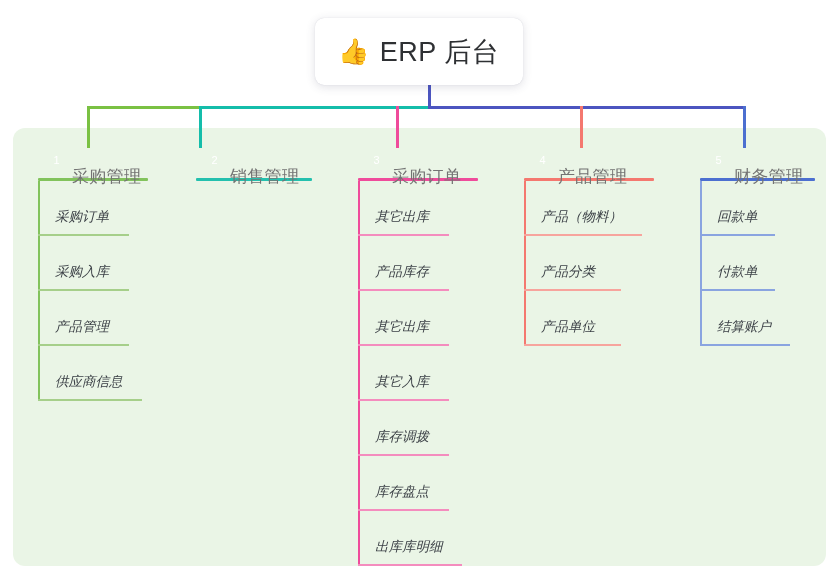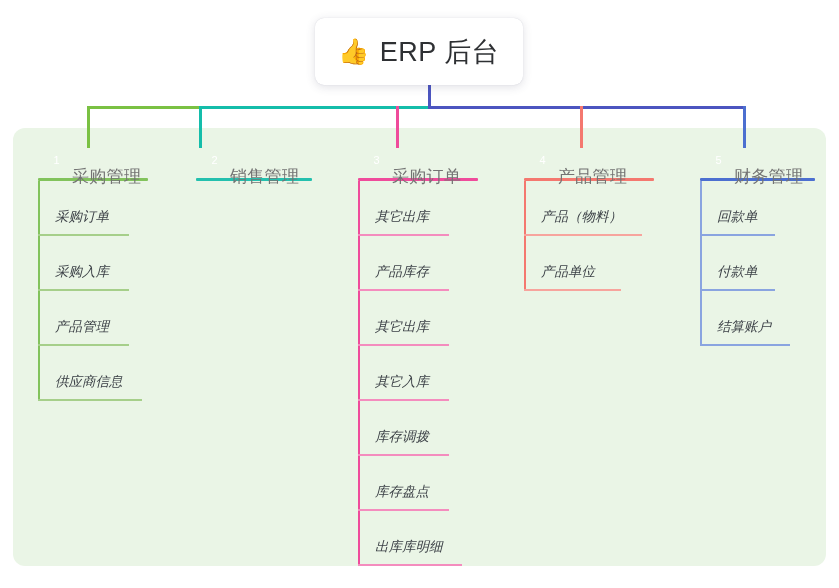--- a/index.html
+++ b/index.html
@@ -244,20 +244,25 @@
     </div>
     <div class="col-rule" style="background:#f4786f;"></div>
     <div class="items">
       <div class="item">
         <span class="item-stem" style="background:#f4786f;"></span>
         <span class="item-label">产品（物料）</span>
         <span class="item-underline" style="background:#f7a49d; width:118px;"></span>
       </div>
       <div class="item">
         <span class="item-stem" style="background:#f4786f;"></span>
+        <span class="item-label">产品分类</span>
+        <span class="item-underline" style="background:#f7a49d; width:97px;"></span>
+      </div>
+      <div class="item">
+        <span class="item-stem" style="background:#f4786f;"></span>
         <span class="item-label">产品单位</span>
         <span class="item-underline" style="background:#f7a49d; width:97px;"></span>
       </div>
     </div>
   </div>
 
   <div class="column" style="left:700px; top:146px; width:115px;">
     <div class="col-header">
       <span class="badge">5</span>
       <span class="col-title">财务管理</span>

